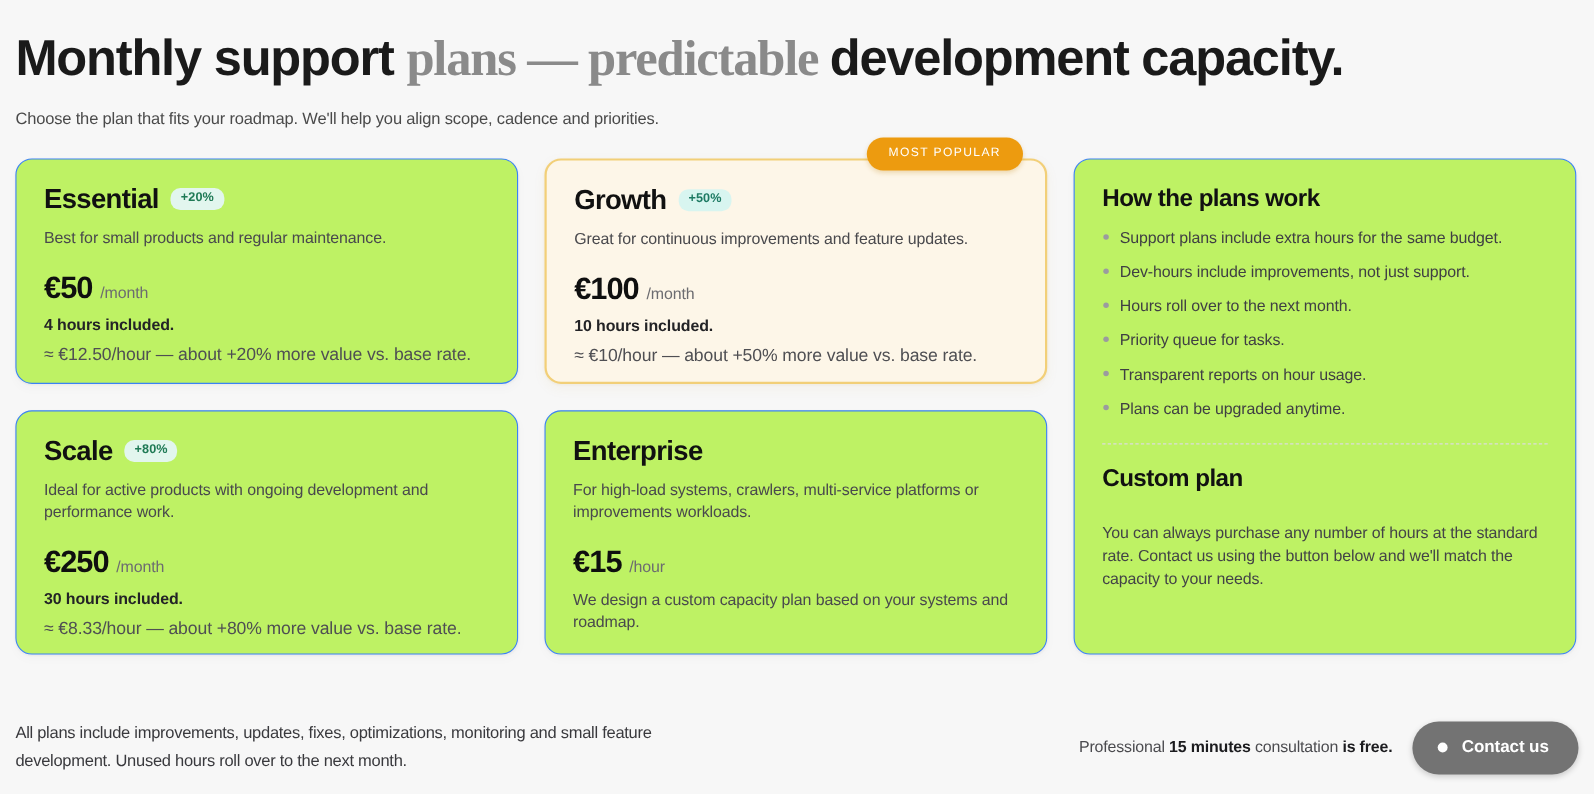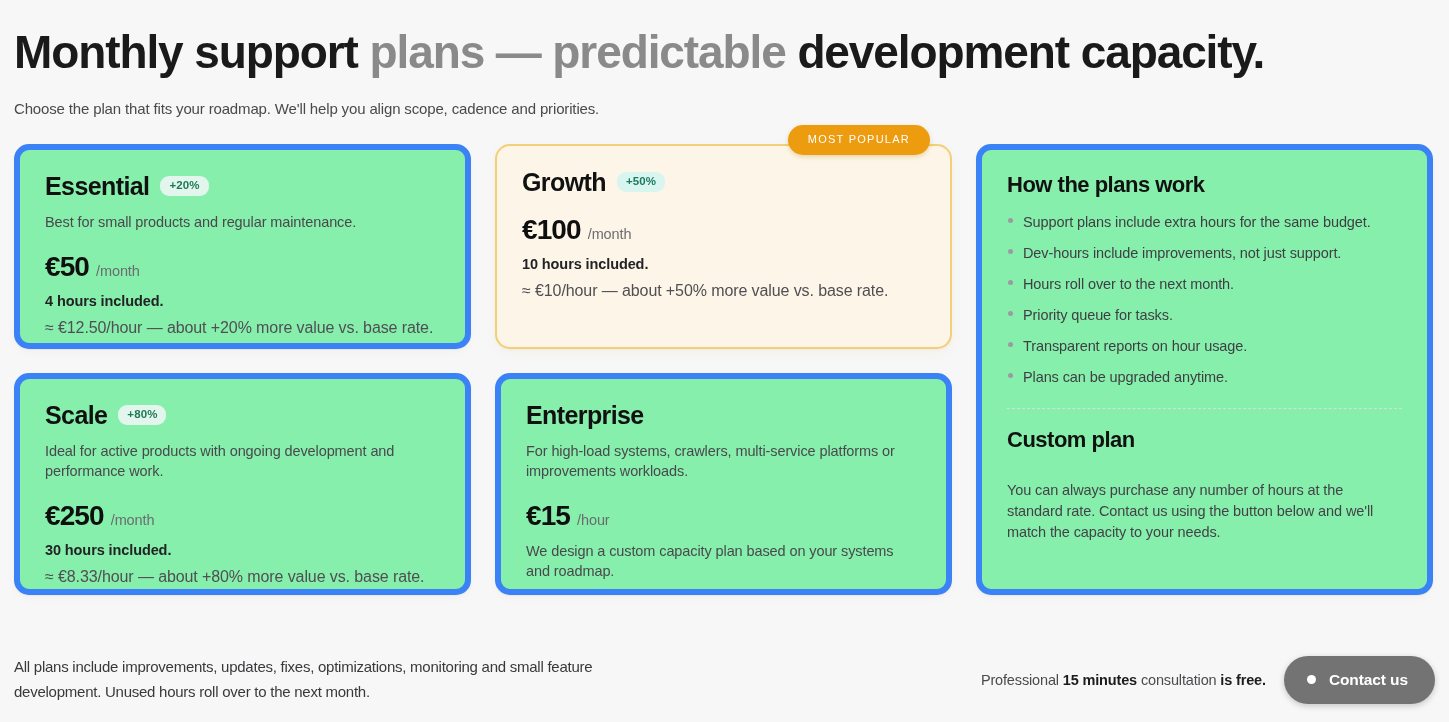--- a/index.html
+++ b/index.html
@@ -22,43 +22,43 @@
 
   
   .hero-title {
     font-size: 46px;
     font-weight: 700;
     letter-spacing: -1.1px;
     line-height: 1.08;
     color: #111111;
     white-space: nowrap;
   }
-  .hero-title .muted { color: #8a8a8a; font-weight: 700; }
+  .hero-title .muted { color: #8a8a8a; font-weight: 700; font-family: Liberation Serif, serif; }
   .hero-title .dark  { color: #1a1a1a; }
 
   .hero-sub {
     margin-top: 22px;
     font-size: 15px;
     color: #4a4a4a;
     letter-spacing: -0.15px;
   }
 
   
   .grid {
     margin-top: 27px;
     display: grid;
     grid-template-columns: 457px 457px 457px;
     grid-template-rows: 205px 222px;
     column-gap: 24px;
     row-gap: 24px;
   }
 
   .card {
-    background: #86efac;
-    border: 6px solid #3b82f6;
+    background: #bef264;
+    border: 1px solid #3b82f6;
     border-radius: 15px;
     box-shadow: 0 1px 2px rgba(0,0,0,0.045), 0 4px 10px rgba(0,0,0,0.025);
     padding: 24px 25px;
     position: relative;
   }
 
   .card.featured {
     background: #fdf6e8;
     border: 2px solid #f2cf78;
     box-shadow: 0 1px 2px rgba(180,140,40,0.07), 0 4px 12px rgba(180,140,40,0.05);
@@ -290,20 +290,21 @@
       <p class="hours">4 hours included.</p>
       <p class="rate">≈ €12.50/hour — about +20% more value vs. base rate.</p>
     </div>
 
     <div class="card featured">
       <div class="ribbon">MOST POPULAR</div>
       <div class="plan-head">
         <span class="plan-name">Growth</span>
         <span class="plan-badge">+50%</span>
       </div>
+      <p class="plan-desc">Great for continuous improvements and feature updates.</p>
       <div class="price-row">
         <span class="price">€100</span>
         <span class="price-unit">/month</span>
       </div>
       <p class="hours">10 hours included.</p>
       <p class="rate">≈ €10/hour — about +50% more value vs. base rate.</p>
     </div>
 
     <div class="card aside">
       <h2 class="aside-title">How the plans work</h2>

